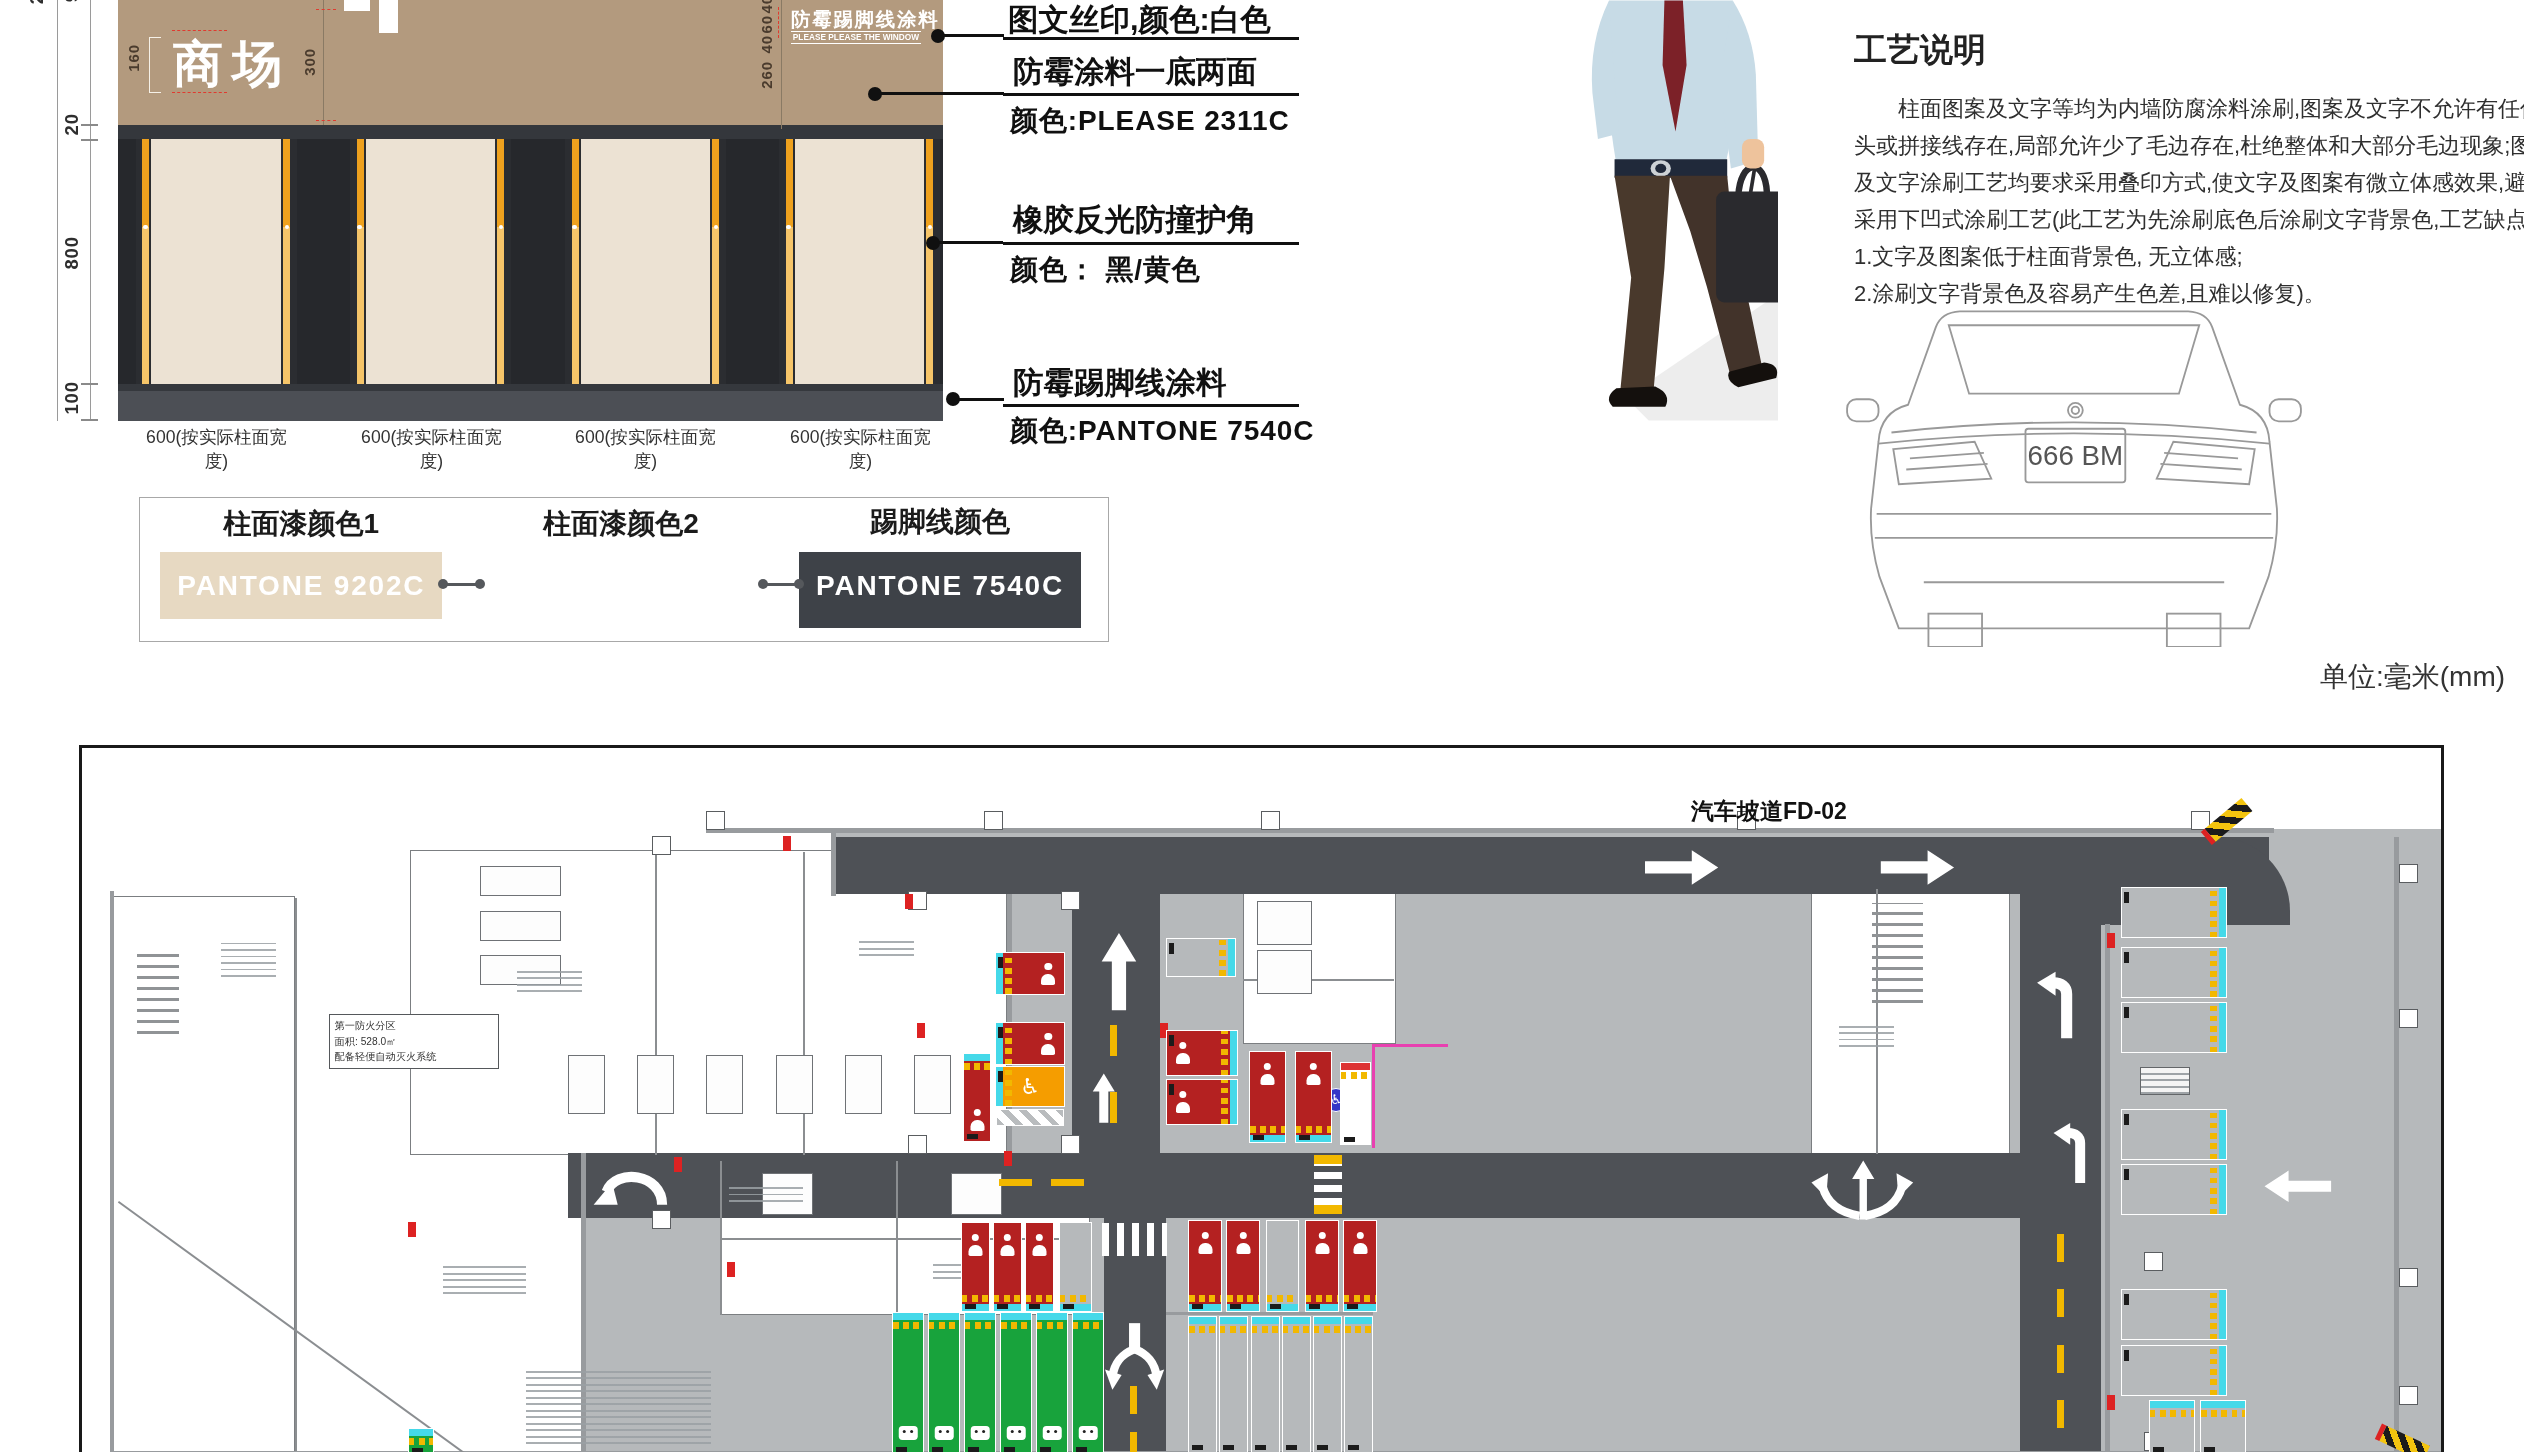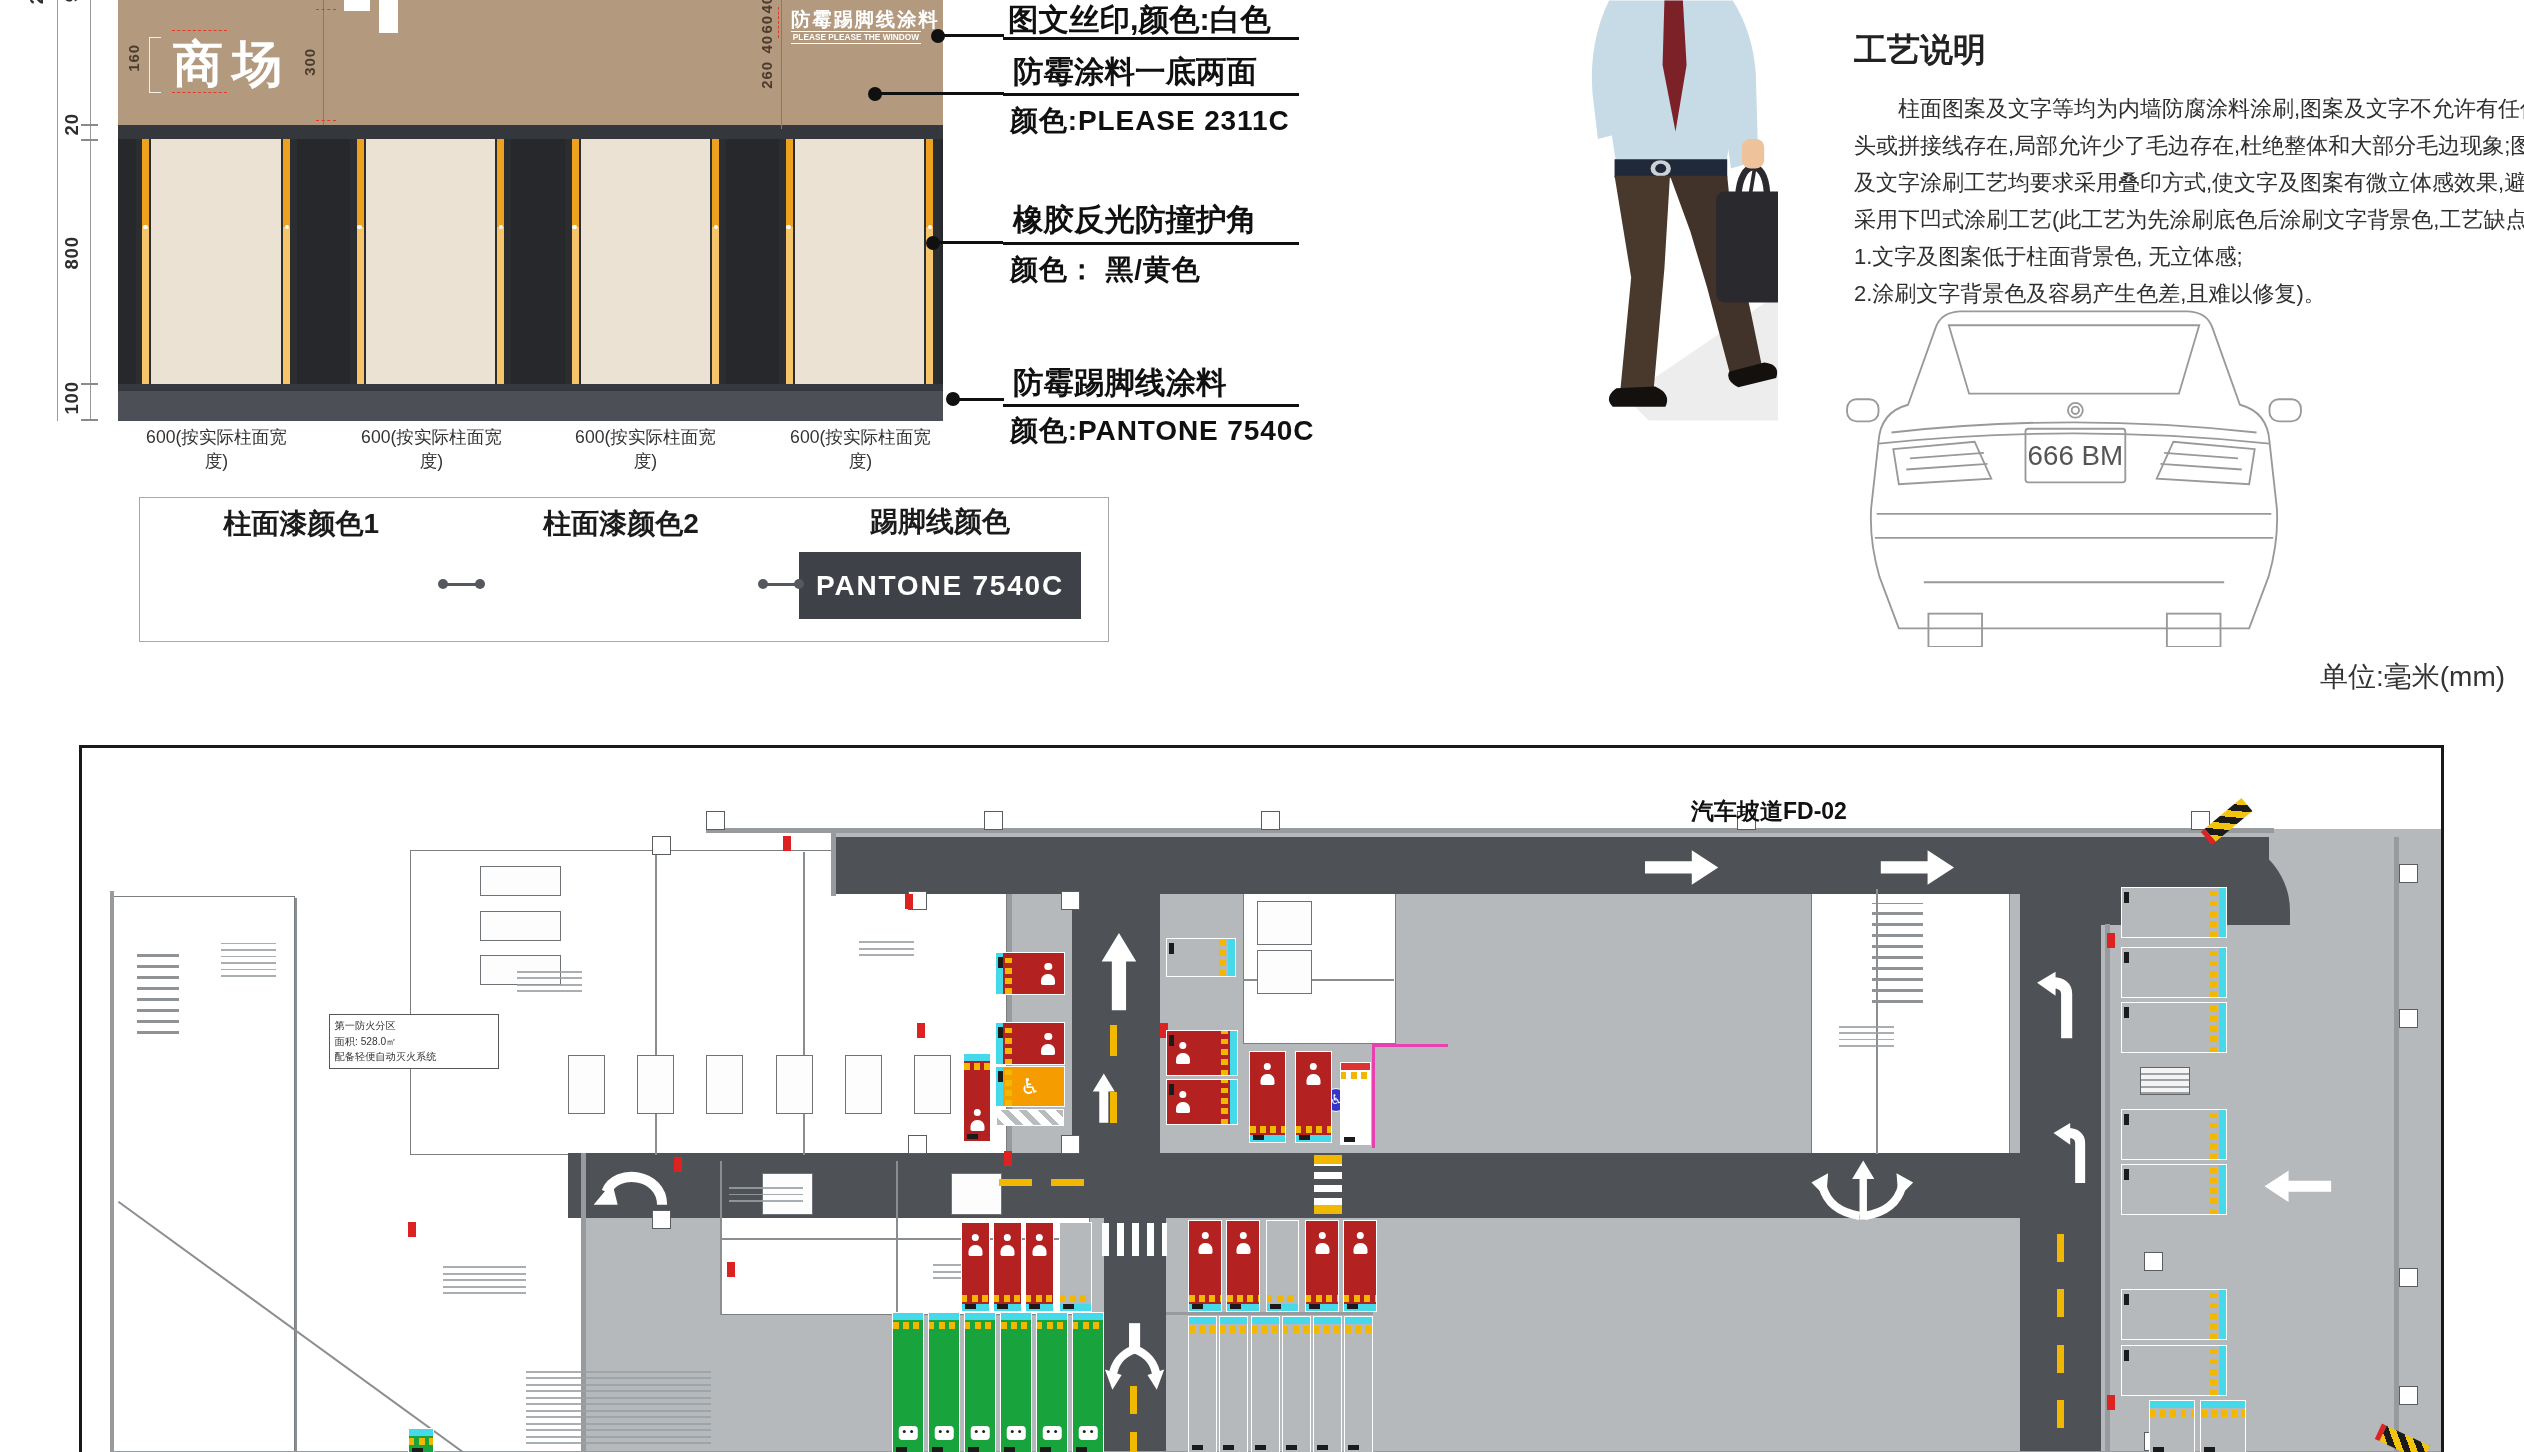--- a/index.html
+++ b/index.html
@@ -184,21 +184,22 @@
   <div class="abs calldot" style="left:946px;top:392px"></div>
   <div class="abs callline" style="left:953px;top:398px;width:51px"></div>
   <div class="abs callcn" style="left:1013px;top:363px">防霉踢脚线涂料</div>
   <div class="abs callrule" style="left:1003px;top:404px;width:296px"></div>
   <div class="abs callsub" style="left:1010px;top:412px">颜色:PANTONE 7540C</div>
 
   <div id="swpanel" class="abs" style="left:139px;top:497px;width:968px;height:143px">
     <div class="abs swtitle" style="left:20.3px;top:7.4px;width:282px">柱面漆颜色1</div>
     <div class="abs swtitle" style="left:340px;top:7.4px;width:282px">柱面漆颜色2</div>
     <div class="abs swtitle" style="left:659px;top:5px;width:282px">踢脚线颜色</div>
-    <div class="abs swatch" style="left:659px;top:54px;width:282px;height:67px;background:#3e4248">PANTONE  7540C</div>
+    <div class="abs swatch" style="left:20.3px;top:54px;width:282px;height:67px;background:#e7d9c2">PANTONE 9202C</div>
+    <div class="abs swatch" style="left:659px;top:54px;width:282px;height:76px;background:#3e4248">PANTONE  7540C</div>
     <div class="abs swline" style="left:302px;top:85px;width:38px"></div>
     <div class="abs swdot" style="left:298px;top:81px"></div>
     <div class="abs swdot" style="left:335px;top:81px"></div>
     <div class="abs swline" style="left:622px;top:85px;width:37px"></div>
     <div class="abs swdot" style="left:618px;top:81px"></div>
     <div class="abs swdot" style="left:654px;top:81px"></div>
   </div>
 
 
   <svg class="abs" viewBox="0 0 235 455" style="left:1561px;top:0;width:217px;height:421px">

